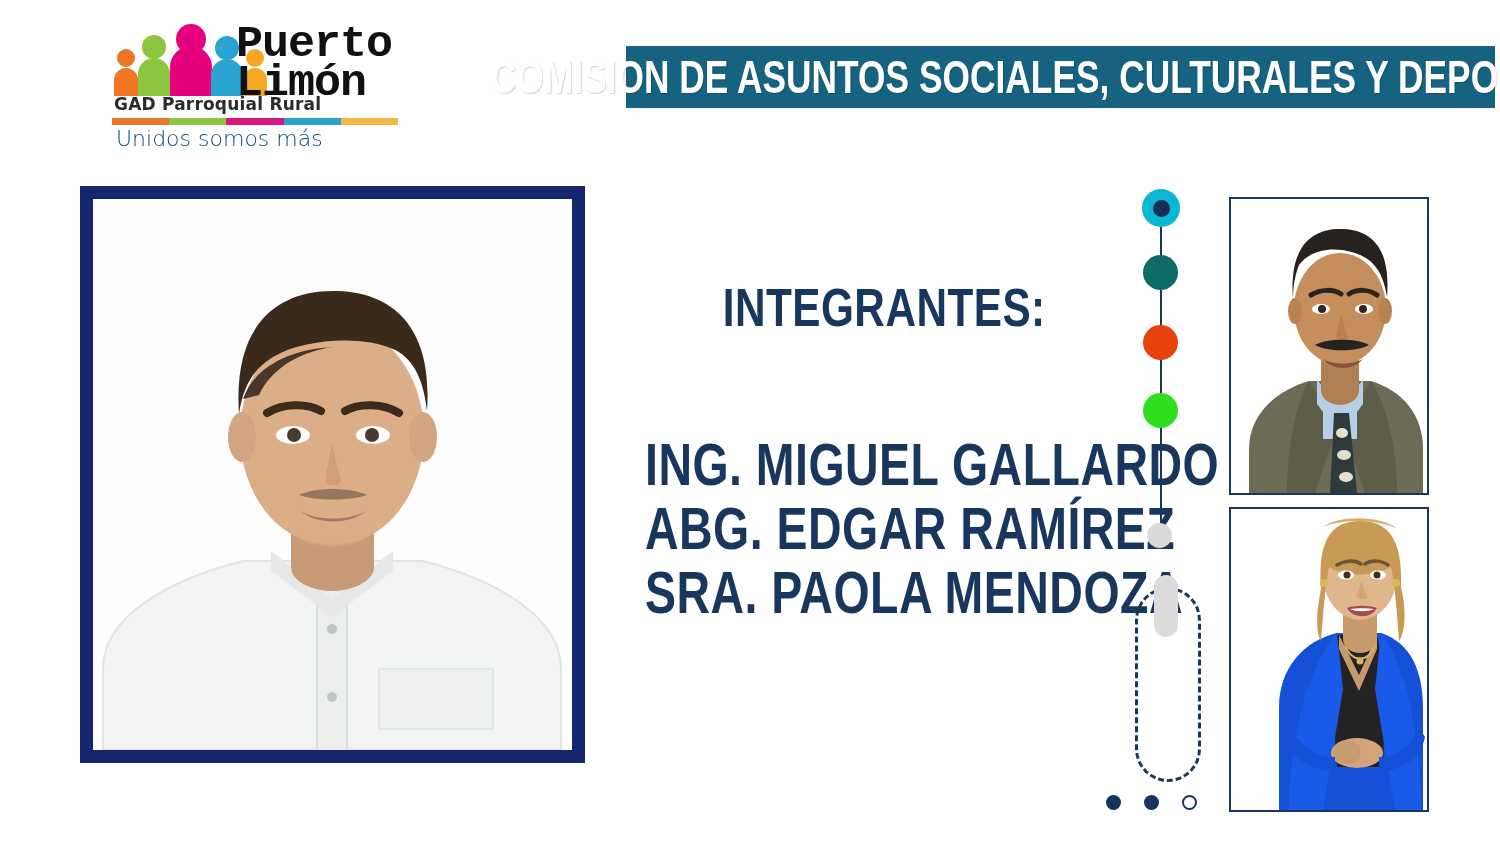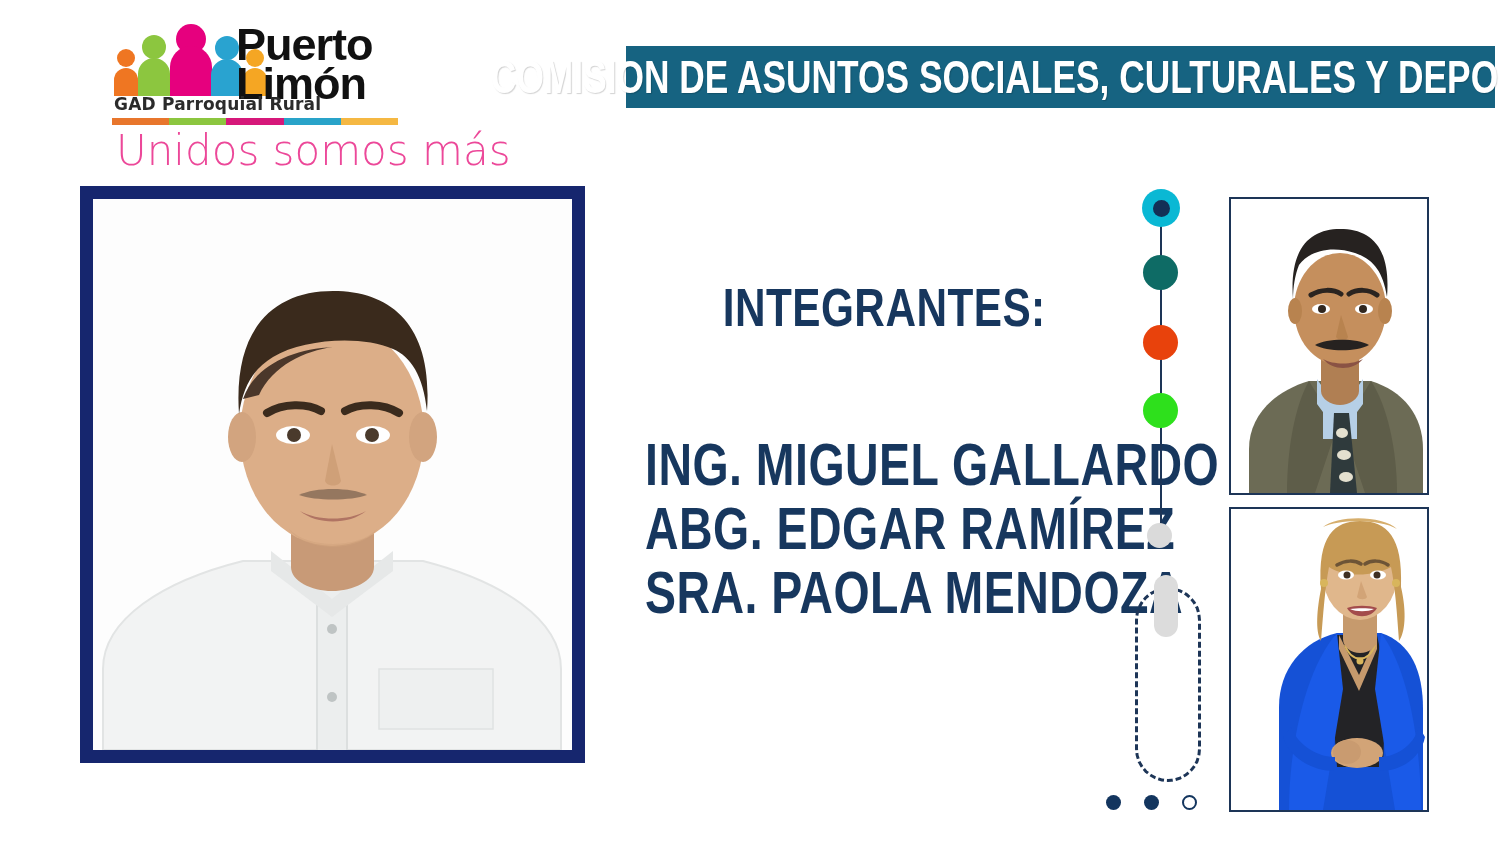--- a/index.html
+++ b/index.html
@@ -34,21 +34,21 @@
     width: 160px;
     height: 72px;
   }
   .logo-wordmark {
     position: absolute;
     left: 128px;
     top: 4px;
     width: 175px;
     line-height: 0.86;
     color: #111111;
-    font-family: Liberation Sans, sans-serif;
+    font-family: Liberation Mono, monospace;
     font-weight: bold;
     font-size: 45px;
     letter-spacing: -1px;
   }
   .logo-wordmark .l2 { display:block; }
   .logo-gad {
     position: absolute;
     left: 6px;
     top: 72px;
     font-family: "DejaVu Sans", sans-serif;
@@ -65,22 +65,22 @@
     height: 7px;
     display: flex;
   }
   .logo-bar span { flex: 1 1 0; height: 100%; }
   .logo-tagline {
     position: absolute;
     left: 8px;
     top: 104px;
     font-family: "DejaVu Sans", sans-serif;
     font-weight: 300;
-    font-size: 42px;
-    color: #ec4899;
+    font-size: 22px;
+    color: #0c4a6e;
     letter-spacing: 0px;
     white-space: nowrap;
   }
 
   
   .title-banner {
     position: absolute;
     left: 626px;
     top: 46px;
     width: 869px;

